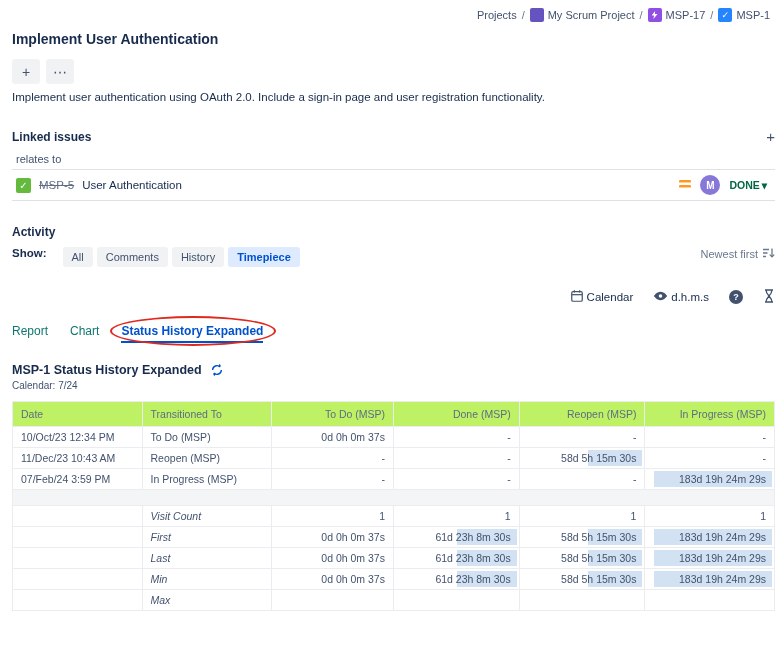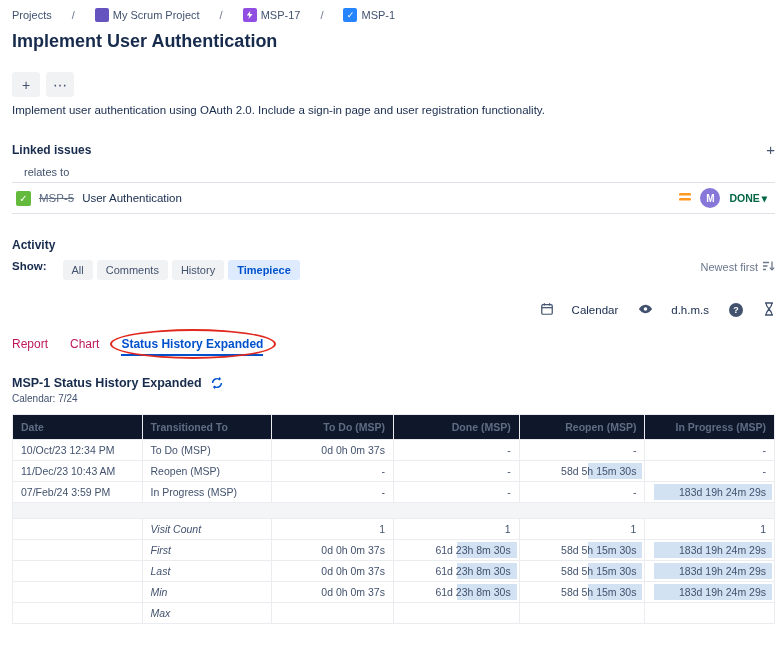--- a/index.html
+++ b/index.html
@@ -1,46 +1,46 @@
 <!DOCTYPE html>
 <html><head>
 <meta charset="utf-8">
 <style>
   * { box-sizing: border-box; margin: 0; padding: 0; }
   html,body { width: 783px; height: 650px; overflow: hidden; background: #fff;
     font-family: "Liberation Sans", sans-serif; color: #172B4D; }
   .page { padding: 8px 8px 0 12px; }
 
   
-  .breadcrumb { display: flex; align-items: center; gap: 20px; font-size: 11px; color: #42526E; }
+  .breadcrumb { display: flex; align-items: center; gap: 5px; font-size: 11px; color: #42526E; justify-content: flex-end; }
   .bc-item { display: inline-flex; align-items: center; gap: 4px; cursor: pointer; color: #42526E; }
   .bc-sep { color: #6B778C; }
   .mini-ic { width: 14px; height: 14px; border-radius: 2px; display: inline-flex;
     align-items: center; justify-content: center; font-size: 9px; color: #fff; flex: none; }
   .ic-project { background: #6554C0; }
   .ic-epic { background: #904EE2; }
   .ic-task { background: #2684FF; }
   .ic-task-green { background: #63BA3C; width: 15px; height: 15px; font-size: 10px; }
   .bolt { width: 6px; height: 8px; background: #fff;
     clip-path: polygon(60% 0, 0 55%, 42% 55%, 30% 100%, 100% 38%, 55% 38%); }
 
   
-  .page-title { font-size: 18px; font-weight: bold; margin: 9px 0 20px; }
+  .page-title { font-size: 14px; font-weight: bold; margin: 9px 0 12px; }
   .action-row { display: flex; gap: 6px; }
   .icon-btn { width: 28px; height: 25px; border: none; border-radius: 3px; background: rgba(9,30,66,0.06);
     font-size: 14px; color: #42526E; cursor: pointer; display: inline-flex; align-items: center; justify-content: center; }
 
   .sec-heading { font-size: 12px; font-weight: bold; }
   .desc-heading { margin-top: 20px; }
   .desc-body { margin-top: 7px; font-size: 11.5px; color: #172B4D; }
 
   
   .linked-head { margin-top: 26px; display: flex; align-items: center; justify-content: space-between; gap: 16px; }
   .plus-link { font-size: 15px; color: #42526E; cursor: pointer; line-height: 1; }
-  .relation { margin: 9px 12px 4px; font-size: 11px; color: #42526E; }
+  .relation { margin: 9px 4px 4px; font-size: 11px; color: #42526E; }
   .issue-row { border-top: 1px solid #DFE1E6; border-bottom: 1px solid #DFE1E6; padding: 5px 8px 5px 4px;
     display: flex; align-items: center; gap: 8px; font-size: 11.5px; }
   .issue-key { color: #5E6C84; text-decoration: line-through; cursor: pointer; }
   .issue-summary { color: #172B4D; cursor: pointer; }
   .issue-right { margin-left: auto; display: flex; align-items: center; gap: 9px; }
   .avatar { width: 20px; height: 20px; border-radius: 50%; background: #8777D9; color: #fff;
     font-size: 10px; font-weight: bold; display: inline-flex; align-items: center; justify-content: center; }
   .status-done { color: #006644; font-size: 10.5px; font-weight: bold; display: inline-flex; align-items: center; gap: 2px; cursor: pointer; }
 
   
@@ -49,42 +49,42 @@
   .show-label { font-weight: bold; font-size: 11.5px; margin-right: 2px; }
   .chip { border: none; border-radius: 3px; padding: 4px 9px; font-size: 11px; background: rgba(9,30,66,0.06);
     color: #42526E; cursor: pointer; font-family: inherit; }
   .chip-selected { background: #DEEBFF; color: #0052CC; font-weight: bold; }
   .sort-group { margin-left: auto; display: inline-flex; align-items: center; gap: 4px;
     color: #6B778C; font-size: 11px; cursor: pointer; }
 
   
   .tp-toolbar { margin-top: 22px; display: flex; justify-content: flex-end; align-items: center; gap: 20px;
     font-size: 11.5px; color: #172B4D; }
-  .tp-group { display: inline-flex; align-items: center; gap: 18px; cursor: pointer; }
+  .tp-group { display: inline-flex; align-items: center; gap: 3px; cursor: pointer; }
   .q-circle { width: 14px; height: 14px; border-radius: 50%; background: #42526E; color: #fff;
     font-size: 9px; font-weight: bold; display: inline-flex; align-items: center; justify-content: center; }
 
   
   .tabs { margin-top: 16px; display: flex; align-items: flex-end; gap: 22px; font-size: 12px; }
   .tab-holder { position: relative; display: inline-block; }
-  .tab { display: inline-block; padding: 3px 0 5px; color: #be185d; cursor: pointer; }
+  .tab { display: inline-block; padding: 3px 0 5px; color: #0f766e; cursor: pointer; }
   .tab-selected { color: #0052CC; font-weight: bold; box-shadow: inset 0 -2px 0 #0052CC; }
   .annotation { position: absolute; left: -11px; right: -13px; top: -5px; bottom: -3px;
     border: 2px solid #E0281E; border-radius: 50%; pointer-events: none; }
 
   
   .report-title-row { margin-top: 20px; display: flex; align-items: center; gap: 8px; }
   .report-title { font-size: 12.5px; font-weight: bold; }
   .refresh-btn { cursor: pointer; display: inline-flex; }
   .calendar-note { margin-top: 3px; font-size: 10px; color: #42526E; }
 
   
   table { margin-top: 10px; width: 100%; border-collapse: collapse; font-size: 10.5px; color: #42526E; }
   th, td { border: 1px solid #EBECF0; padding: 4px 8px; }
-  thead th { background: #0f172a; color: #5E6C84; font-weight: bold; font-size: 10.5px; padding: 6px 8px; }
+  thead th { background: #bef264; color: #5E6C84; font-weight: normal; font-size: 10.5px; padding: 6px 8px; }
   th.left, td.left { text-align: left; }
   th.num, td.num { text-align: right; }
   td.num { position: relative; }
   .bar { position: absolute; right: 2px; top: 2px; bottom: 2px; background: #D2E2F2; z-index: 0; }
   .val { position: relative; z-index: 1; }
   td.sum-label { font-style: italic; }
   tr.spacer td { background: #F4F5F7; height: 16px; padding: 0; }
 </style>
 </head>
 <body>

